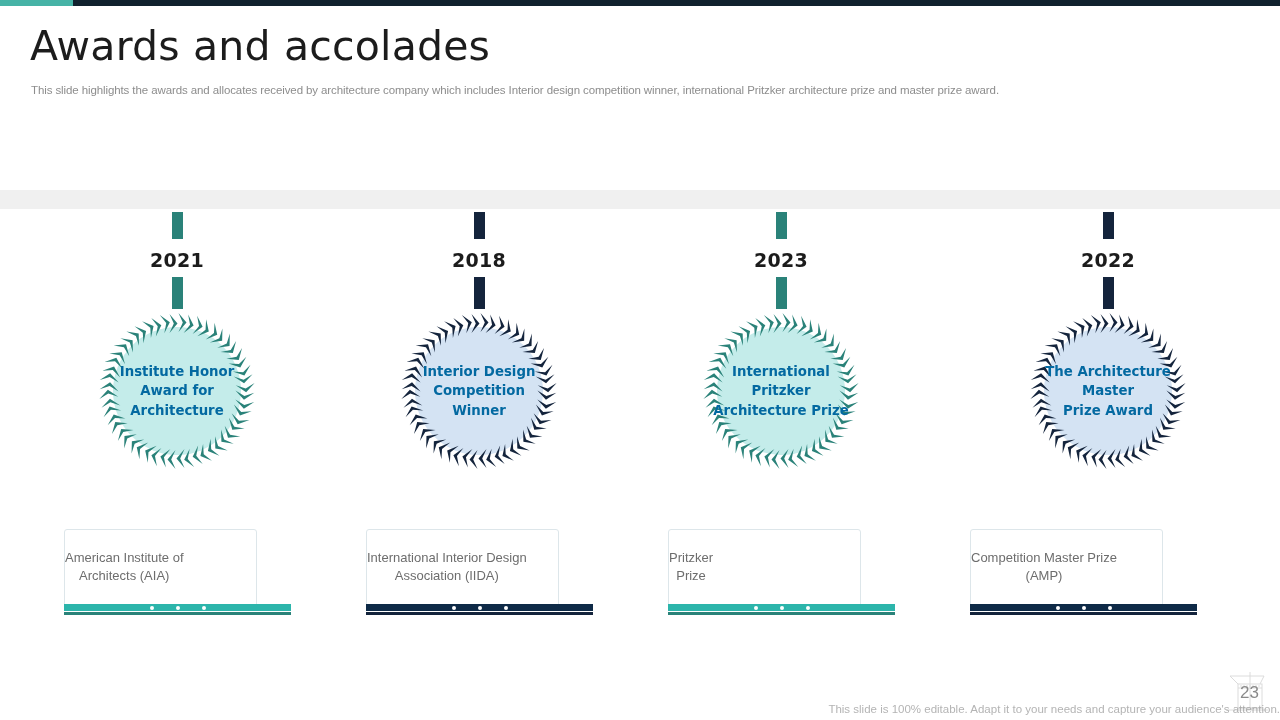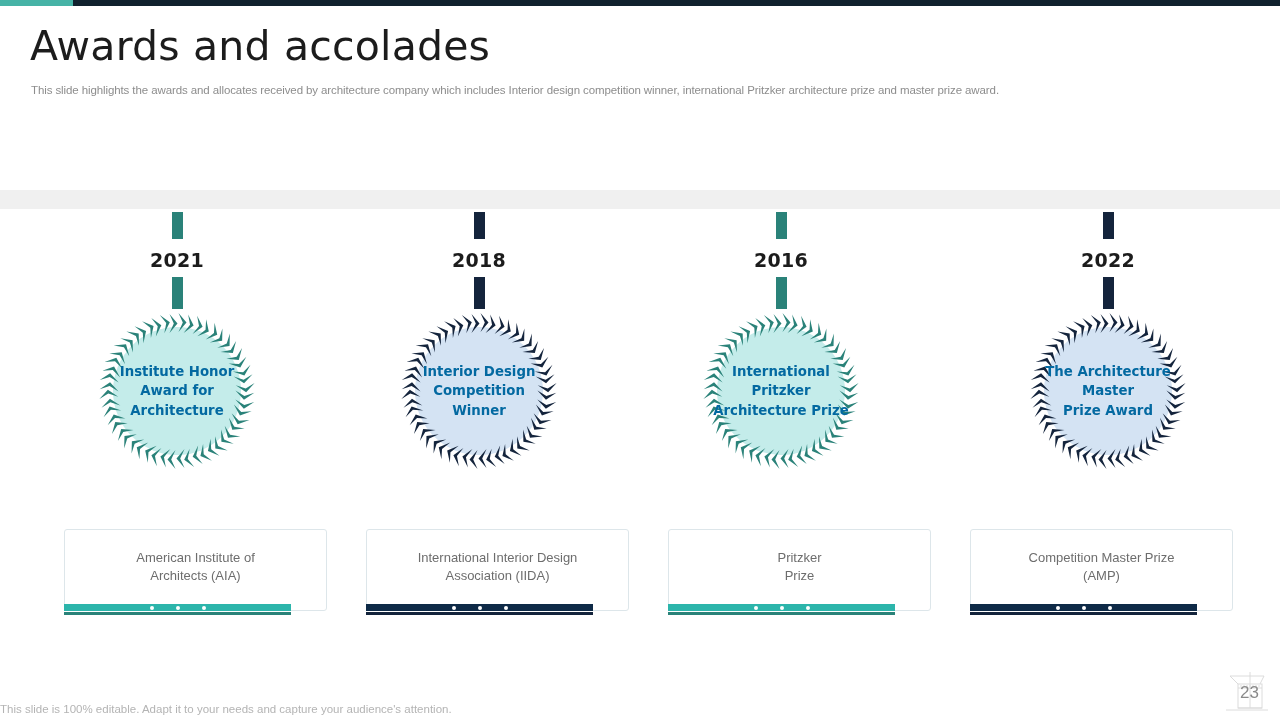--- a/index.html
+++ b/index.html
@@ -120,28 +120,27 @@
 
   
   .cards {
     position: absolute;
     left: 0; top: 529px;
     width: 1280px;
   }
   .card {
     position: absolute;
     top: 0;
-    width: 263px;
+    width: 193px;
     height: 82px;
     background: #ffffff;
     border: 1px solid #dde6ea;
     border-radius: 3px;
     display: flex;
     align-items: center;
-    justify-content: center;
   }
   .card.c0 { left: 64px; }
   .card.c1 { left: 366px; }
   .card.c2 { left: 668px; }
   .card.c3 { left: 970px; }
   .card-text {
     font-size: 13px;
     line-height: 1.38;
     color: #6d6d6d;
     text-align: center;
@@ -184,21 +183,21 @@
     width: 4px; height: 4px;
     border-radius: 50%;
     background: #ffffff;
   }
 
   
   .footer-note {
     position: absolute;
     left: 0; top: 703px;
     width: 1280px;
-    text-align: left;
+    text-align: right;
     font-size: 11.5px;
     color: #b4b4b4;
   }
   .page-num-wrap {
     position: absolute;
     right: 8px; bottom: 4px;
     width: 52px; height: 52px;
   }
   .page-num-wrap svg {
     position: absolute; left: 0; top: 0;
@@ -460,21 +459,21 @@
               <path d="M 1.5 -10 L 9.5 -0.5 L 1.5 9 L 5.8 -0.5 Z" fill="#14243c"></path>
             </g>
           </svg>
           <div class="med-text">Interior Design
 Competition
 Winner</div>
         </div>
       </div>
       <div class="tl-col c2">
         <div class="stem-top" style="background:#2a8279"></div>
-        <div class="year-label">2016</div>
+        <div class="year-label">2023</div>
         <div class="stem-bot" style="background:#2a8279"></div>
         <div class="medallion">
           <svg viewBox="0 0 176 176">
             <circle cx="88" cy="88" r="64" fill="#c4ecea"></circle>
             <g transform="translate(88.00,20.00) rotate(0.00)">
               <path d="M -7.5 -9 L 0.5 0.5 L -7.5 10 L -3.2 0.5 Z" fill="#2a8279"></path>
               <path d="M 1.5 -10 L 9.5 -0.5 L 1.5 9 L 5.8 -0.5 Z" fill="#2a8279"></path>
             </g>
             <g transform="translate(104.27,21.98) rotate(13.85)">
               <path d="M -7.5 -9 L 0.5 0.5 L -7.5 10 L -3.2 0.5 Z" fill="#2a8279"></path>

